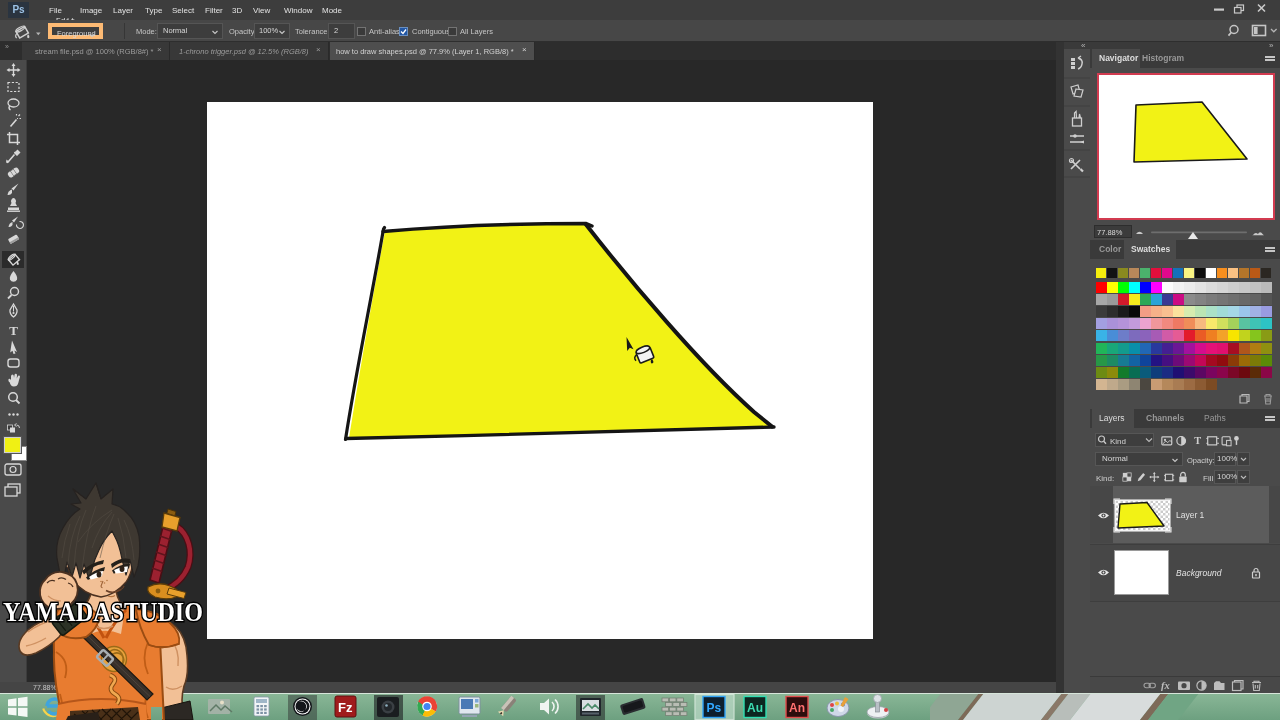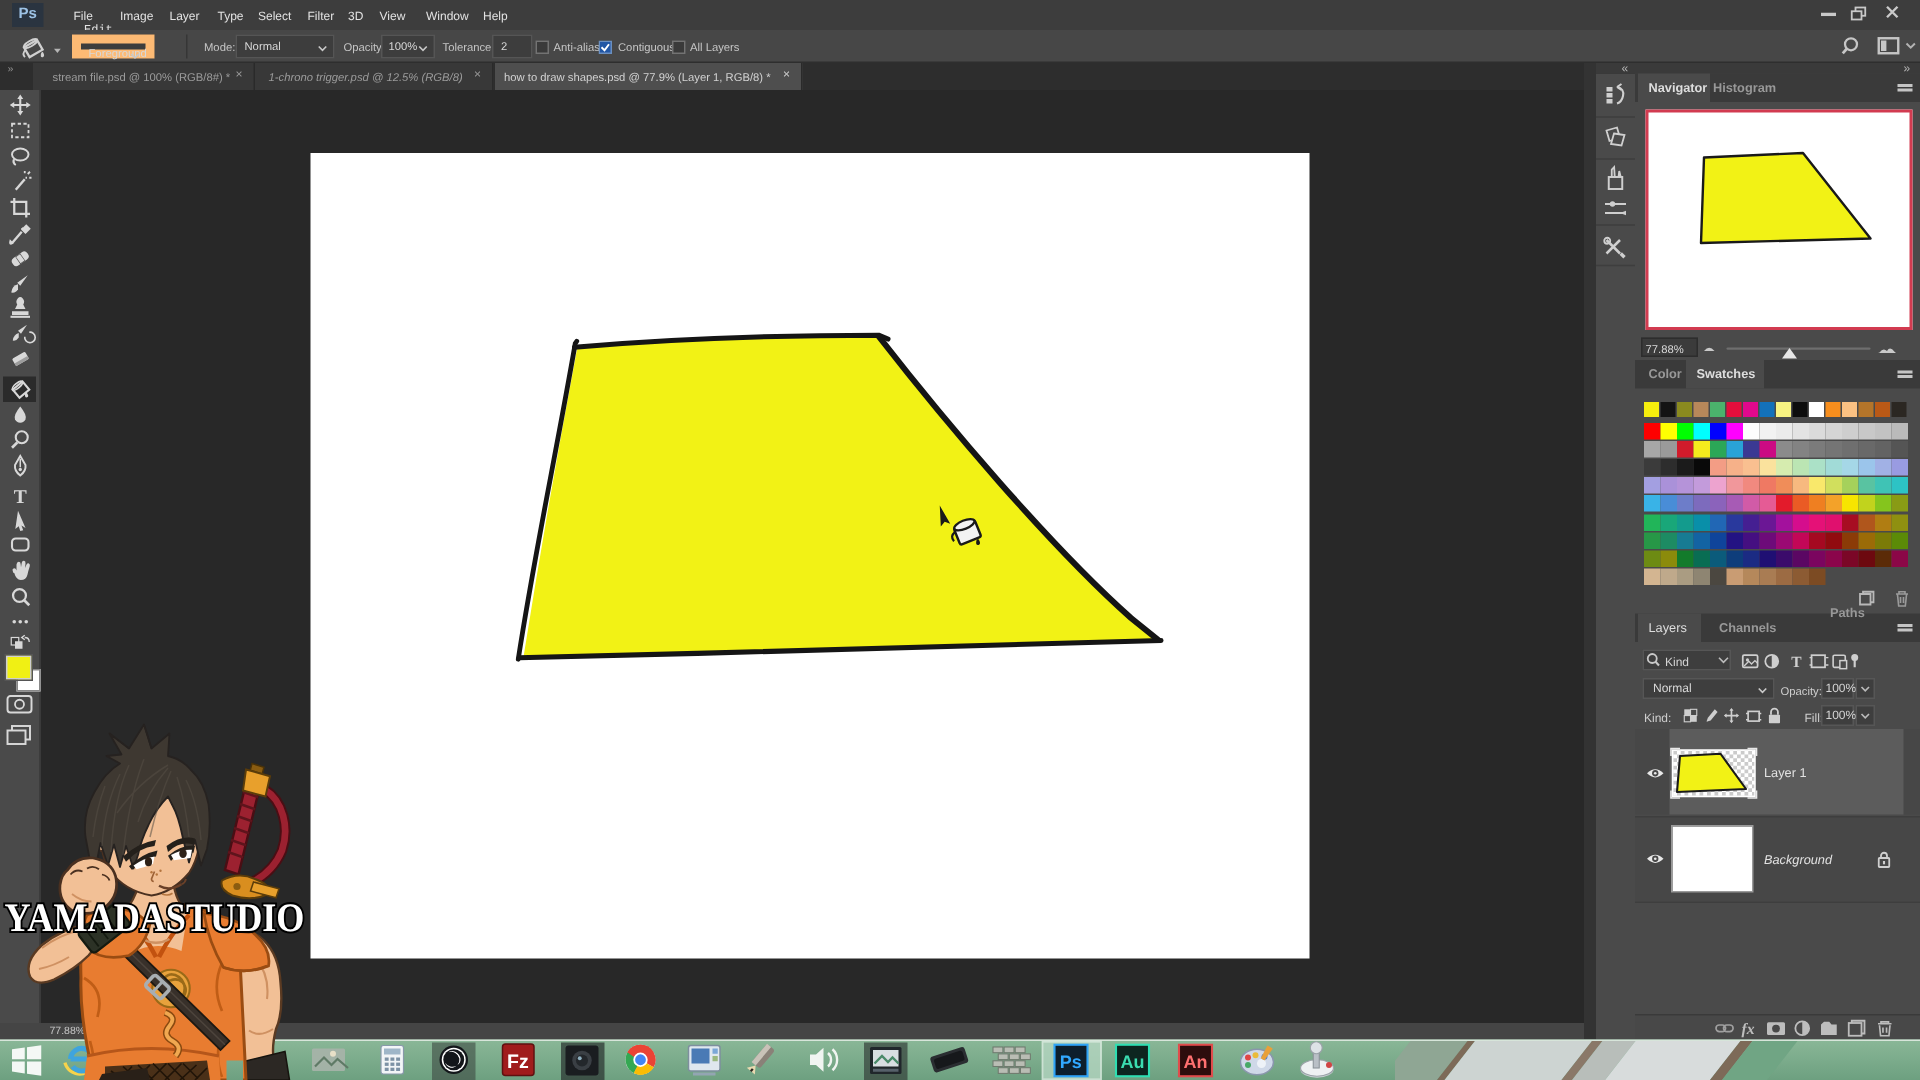--- a/index.html
+++ b/index.html
@@ -15,38 +15,38 @@
 <div class="txt" style="left:33px;top:6px;font-size:8px;color:#e2e2e2;margin-left:16px;">File</div>
 <div class="txt" style="left:56px;top:16px;font-size:8px;color:#e2e2e2;font-family:Liberation Mono, monospace;">Edit</div>
 <div class="txt" style="left:80px;top:6px;font-size:8px;color:#e2e2e2;">Image</div>
 <div class="txt" style="left:113px;top:6px;font-size:8px;color:#e2e2e2;">Layer</div>
 <div class="txt" style="left:145px;top:6px;font-size:8px;color:#e2e2e2;">Type</div>
 <div class="txt" style="left:172px;top:6px;font-size:8px;color:#e2e2e2;">Select</div>
 <div class="txt" style="left:205px;top:6px;font-size:8px;color:#e2e2e2;">Filter</div>
 <div class="txt" style="left:232px;top:6px;font-size:8px;color:#e2e2e2;">3D</div>
 <div class="txt" style="left:253px;top:6px;font-size:8px;color:#e2e2e2;">View</div>
 <div class="txt" style="left:284px;top:6px;font-size:8px;color:#e2e2e2;">Window</div>
-<div class="txt" style="left:322px;top:6px;font-size:8px;color:#e2e2e2;">Help</div>
+<div class="txt" style="left:322px;top:6px;font-size:8px;color:#e2e2e2;">Mode</div>
 <svg class="abs" style="left:1205px;top:0px;" width="75" height="20" viewBox="0 0 75 20">
 <rect x="9" y="8.5" width="10" height="2.2" fill="#c9c9c9"></rect>
 <rect x="32" y="5" width="6.5" height="5.5" fill="none" stroke="#c9c9c9" stroke-width="1.2"></rect>
 <rect x="29.5" y="7.5" width="6.5" height="5.5" fill="#3d3d3d" stroke="#c9c9c9" stroke-width="1.2"></rect>
 <path d="M53 4.5 L60 11.5 M60 4.5 L53 11.5" stroke="#c9c9c9" stroke-width="1.6"></path>
 </svg>
 <div class="abs" style="left:0;top:20px;width:1280px;height:22px;background:#474747;border-bottom:1px solid #2e2e2e;box-sizing:border-box;"></div>
 <svg class="abs" style="left:10px;top:23px;" width="32" height="17" viewBox="0 0 32 17">
 <g transform="rotate(-30 12 8)">
 <path d="M6.5 5.5 h10 v7.5 h-10 z" fill="none" stroke="#d0d0d0" stroke-width="1.5"></path>
 <ellipse cx="11.5" cy="5.5" rx="5" ry="1.8" fill="none" stroke="#d0d0d0" stroke-width="1.2"></ellipse>
 <path d="M6.5 7.5 Q3 8.5 3.8 11.5" fill="none" stroke="#d0d0d0" stroke-width="1.2"></path>
 </g>
 <path d="M18.5 11.5 q1.8 3 0 3.6 q-2 0.4 -1 -3 z" fill="#d0d0d0"></path>
 <path d="M26 9.5 l4.5 0 l-2.2 2.8 z" fill="#b5b5b5"></path>
 </svg>
-<div class="abs" style="left:48px;top:23px;width:55px;height:16px;background:#3d3d3d;border:6px solid #fdba74;box-sizing:border-box;color:#d8d8d8;font-size:7.5px;line-height:14px;padding-left:5px;">Foreground<svg style="position:absolute;right:3px;top:4px" width="8" height="8" viewBox="0 0 8 8">
+<div class="abs" style="left:48px;top:23px;width:55px;height:16px;background:#3d3d3d;border:4px solid #fdba74;box-sizing:border-box;color:#d8d8d8;font-size:7.5px;line-height:14px;padding-left:5px;">Foreground<svg style="position:absolute;right:3px;top:4px" width="8" height="8" viewBox="0 0 8 8">
         <path d="M1.5 3 L4 5.5 L6.5 3" stroke="#c8c8c8" stroke-width="1.1" fill="none"></path>
       </svg></div>
 <div class="abs" style="left:124px;top:23px;width:1px;height:16px;background:#363636;"></div>
 <div class="txt" style="left:136px;top:27px;font-size:7.5px;color:#c6c6c6;">Mode:</div>
 <div class="abs" style="left:157px;top:23px;width:66px;height:16px;background:#3d3d3d;border:1px solid #555;box-sizing:border-box;color:#d8d8d8;font-size:7.5px;line-height:14px;padding-left:5px;">Normal<svg style="position:absolute;right:3px;top:4px" width="8" height="8" viewBox="0 0 8 8">
         <path d="M1.5 3 L4 5.5 L6.5 3" stroke="#c8c8c8" stroke-width="1.1" fill="none"></path>
       </svg></div>
 <div class="txt" style="left:229px;top:27px;font-size:7.5px;color:#c6c6c6;">Opacity:</div>
 <div class="abs" style="left:254px;top:23px;width:36px;height:16px;background:#3d3d3d;border:1px solid #555;box-sizing:border-box;color:#d8d8d8;font-size:7.5px;line-height:14px;padding-left:4px;">100%<svg style="position:absolute;right:3px;top:4px" width="8" height="8" viewBox="0 0 8 8">
         <path d="M1.5 3 L4 5.5 L6.5 3" stroke="#c8c8c8" stroke-width="1.1" fill="none"></path>
@@ -418,21 +418,21 @@
     <div class="abs" style="left:1195px;top:378.8px;width:10.5px;height:11px;background:#8c5b33;"></div>
     <div class="abs" style="left:1206px;top:378.8px;width:10.5px;height:11px;background:#7c4b23;"></div>
 <svg class="abs" style="left:1238px;top:393px;" width="40" height="13" viewBox="0 0 40 13">
 <path d="M2 3 h7 v7 h-7 z M4 3 v-1.5 h7 v7 H9" fill="none" stroke="#b8b8b8" stroke-width="1.2"></path>
 <path d="M26 3 h8 M28 3 v-1.5 h4 v1.5 M27 3.5 l0.8 7.5 h4.4 l0.8 -7.5 M29 5 v4 M31 5 v4" fill="none" stroke="#9a9a9a" stroke-width="1.1"></path>
 </svg>
 <div class="abs" style="left:1090px;top:409px;width:190px;height:19px;background:#3a3a3a;"></div>
     <div class="abs" style="left:1092px;top:409px;width:42px;height:19px;background:#4a4a4a;"></div>
     <div class="txt" style="left:1099px;top:413px;font-size:8.5px;color:#dedede;font-weight:normal;">Layers</div>
     <div class="txt" style="left:1146px;top:413px;font-size:8.5px;color:#989898;font-weight:bold;">Channels</div>
-    <div class="txt" style="left:1204px;top:403px;font-size:8.5px;color:#989898;font-weight:bold;margin-left:16px;">Paths</div>
+    <div class="txt" style="left:1204px;top:413px;font-size:8.5px;color:#989898;font-weight:normal;">Paths</div>
     <div class="abs" style="left:1265px;top:416px;width:10px;height:1.5px;background:#c5c5c5;"></div>
     <div class="abs" style="left:1265px;top:419px;width:10px;height:1.5px;background:#c5c5c5;"></div>
 <div class="abs" style="left:1095px;top:433px;width:59px;height:14px;background:#3e3e3e;border:1px solid #565656;box-sizing:border-box;"></div>
 <svg class="abs" style="left:1097px;top:435px;" width="14" height="10" viewBox="0 0 14 10">
       <circle cx="4.5" cy="4" r="3" fill="none" stroke="#c9c9c9" stroke-width="1.2"></circle>
       <path d="M6.7 6.2 L9 8.7" stroke="#c9c9c9" stroke-width="1.4"></path>
     </svg>
 <div class="txt" style="left:1110px;top:437px;font-size:8px;color:#d5d5d5;">Kind</div>
 <svg class="abs" style="left:1144px;top:436px;" width="10" height="8" viewBox="0 0 10 8">
       <path d="M2 2.5 L5 5.5 L8 2.5" stroke="#bbb" stroke-width="1.1" fill="none"></path>

